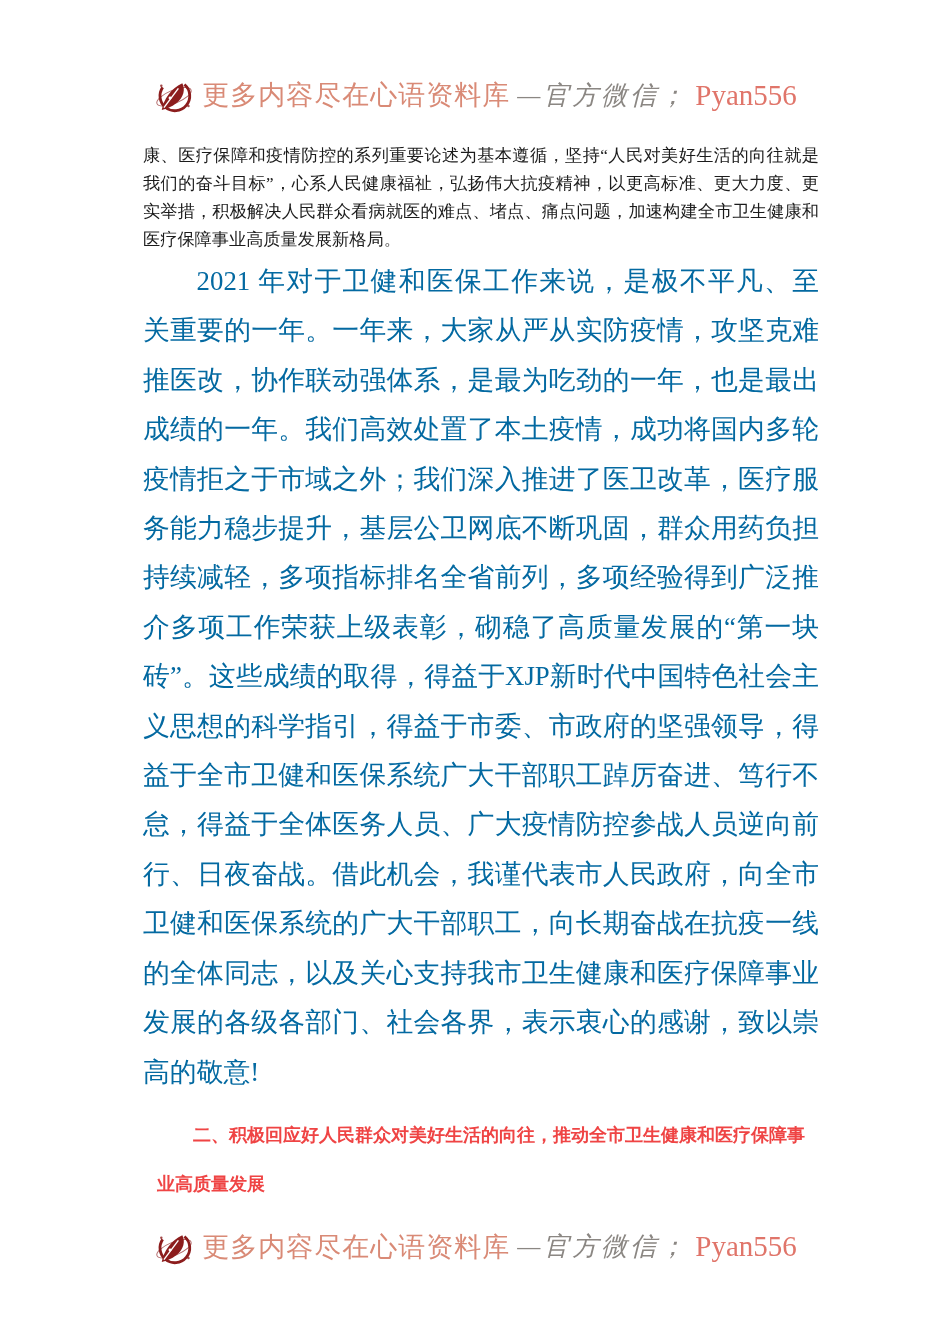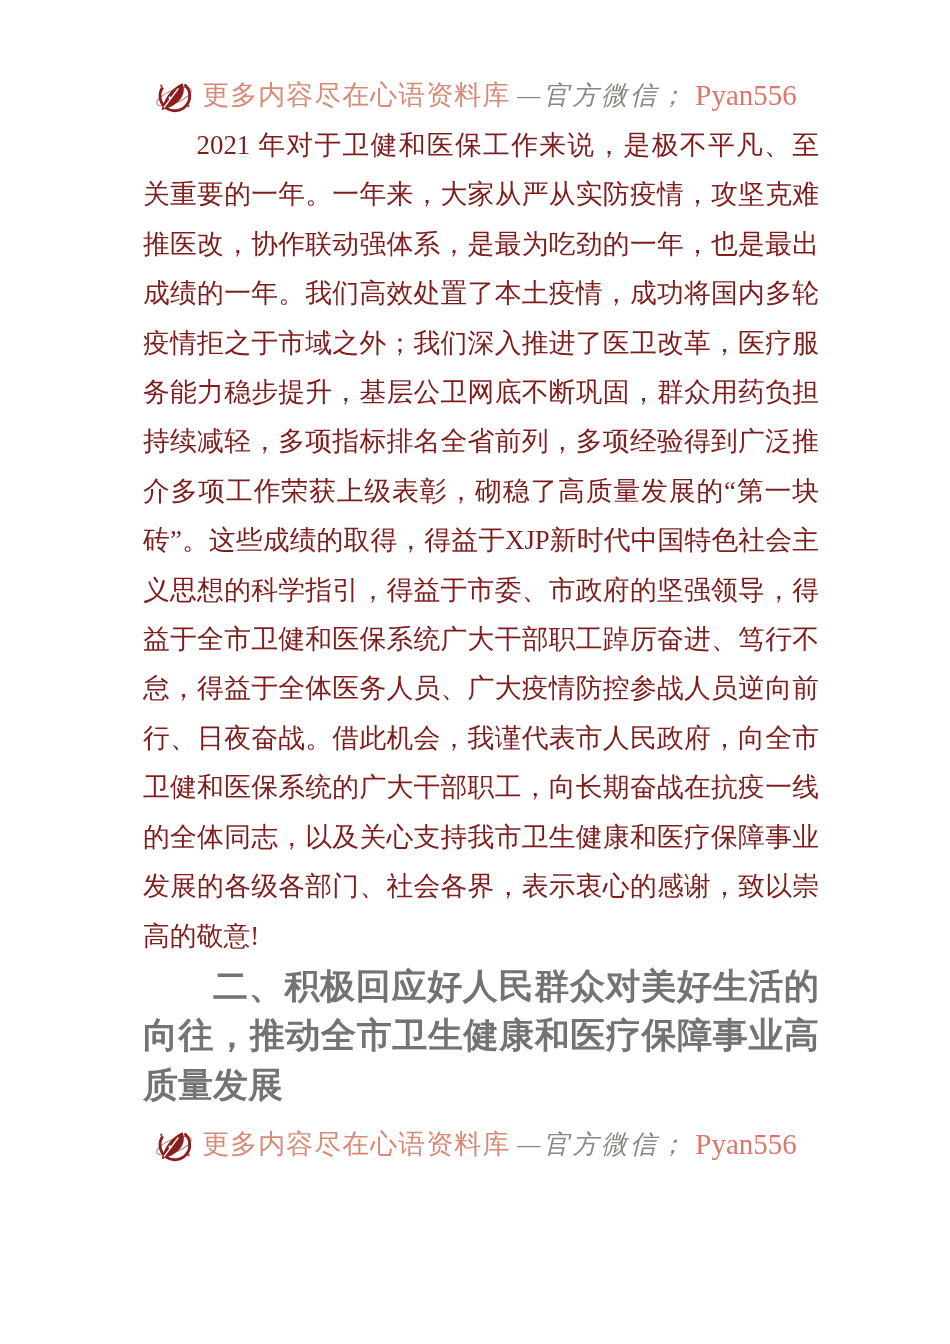--- a/index.html
+++ b/index.html
@@ -63,31 +63,31 @@
     text-align: justify;
     text-indent: 0;
     color: #1b1b1b;
   }
   .para-large {
     margin: 3px 0 0 0;
     font-size: 26.8px;
     line-height: 49.4px;
     text-align: justify;
     text-indent: 2em;
-    color: #7f1d1d;
+    color: #0369a1;
   }
   .section-heading {
-    margin: 0;
-    font-size: 35px;
+    margin: 14px;
+    font-size: 18px;
     line-height: 49.4px;
     font-weight: bold;
     font-family: "Liberation Sans", sans-serif;
     text-align: justify;
     text-indent: 2em;
-    color: #737373;
+    color: #ef4444;
   }
 </style>
 </head>
 <body>
 
 <div class="page">
 
   <div class="watermark watermark-top">
     <span class="wm-logo">
       <svg viewBox="0 0 48 48" width="42" height="46">
@@ -99,20 +99,21 @@
         <circle cx="9.5" cy="13.5" r="1.4" fill="#8C1D1D" opacity="0.8"></circle>
         <circle cx="40.5" cy="36.5" r="1.4" fill="#8C1D1D" opacity="0.8"></circle>
       </svg>
     </span>
     <span class="wm-brand">更多内容尽在心语资料库</span>
     <span class="wm-channel">—官方微信；</span>
     <span class="wm-id">Pyan556</span>
   </div>
 
   <div class="content">
+    <p class="para-small">康、医疗保障和疫情防控的系列重要论述为基本遵循，坚持“人民对美好生活的向往就是我们的奋斗目标”，心系人民健康福祉，弘扬伟大抗疫精神，以更高标准、更大力度、更实举措，积极解决人民群众看病就医的难点、堵点、痛点问题，加速构建全市卫生健康和医疗保障事业高质量发展新格局。</p>
     <p class="para-large">2021 年对于卫健和医保工作来说，是极不平凡、至关重要的一年。一年来，大家从严从实防疫情，攻坚克难推医改，协作联动强体系，是最为吃劲的一年，也是最出成绩的一年。我们高效处置了本土疫情，成功将国内多轮疫情拒之于市域之外；我们深入推进了医卫改革，医疗服务能力稳步提升，基层公卫网底不断巩固，群众用药负担持续减轻，多项指标排名全省前列，多项经验得到广泛推介多项工作荣获上级表彰，砌稳了高质量发展的“第一块砖”。这些成绩的取得，得益于XJP新时代中国特色社会主义思想的科学指引，得益于市委、市政府的坚强领导，得益于全市卫健和医保系统广大干部职工踔厉奋进、笃行不怠，得益于全体医务人员、广大疫情防控参战人员逆向前行、日夜奋战。借此机会，我谨代表市人民政府，向全市卫健和医保系统的广大干部职工，向长期奋战在抗疫一线的全体同志，以及关心支持我市卫生健康和医疗保障事业发展的各级各部门、社会各界，表示衷心的感谢，致以崇高的敬意!</p>
     <h2 class="section-heading">二、积极回应好人民群众对美好生活的向往，推动全市卫生健康和医疗保障事业高质量发展</h2>
   </div>
 
   <div class="watermark watermark-bottom">
     <span class="wm-logo">
       <svg viewBox="0 0 48 48" width="42" height="46">
         <circle cx="25" cy="25" r="17" fill="none" stroke="#8C1D1D" stroke-width="3.2" stroke-dasharray="78 30" transform="rotate(-50 25 25)"></circle>
         <ellipse cx="24" cy="26" rx="21" ry="7.5" fill="none" stroke="#8C1D1D" stroke-width="1.1" opacity="0.65" transform="rotate(-22 24 26)"></ellipse>
         <path d="M10 41 C 12.5 29 20 16.5 33.5 10.5 C 37 17 35.5 26.5 26.5 33.5 C 21.5 37.5 15 40 10 41 Z" fill="#8C1D1D"></path>

